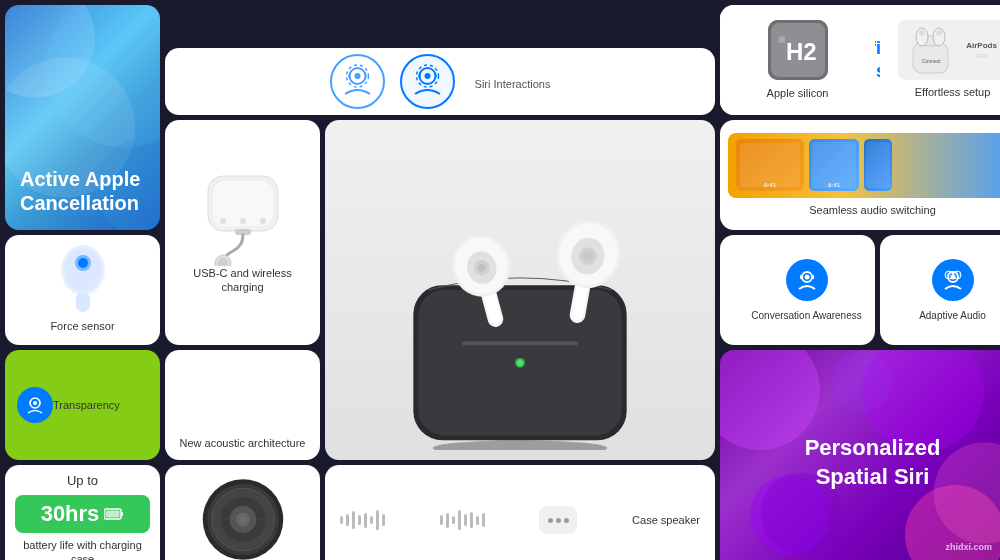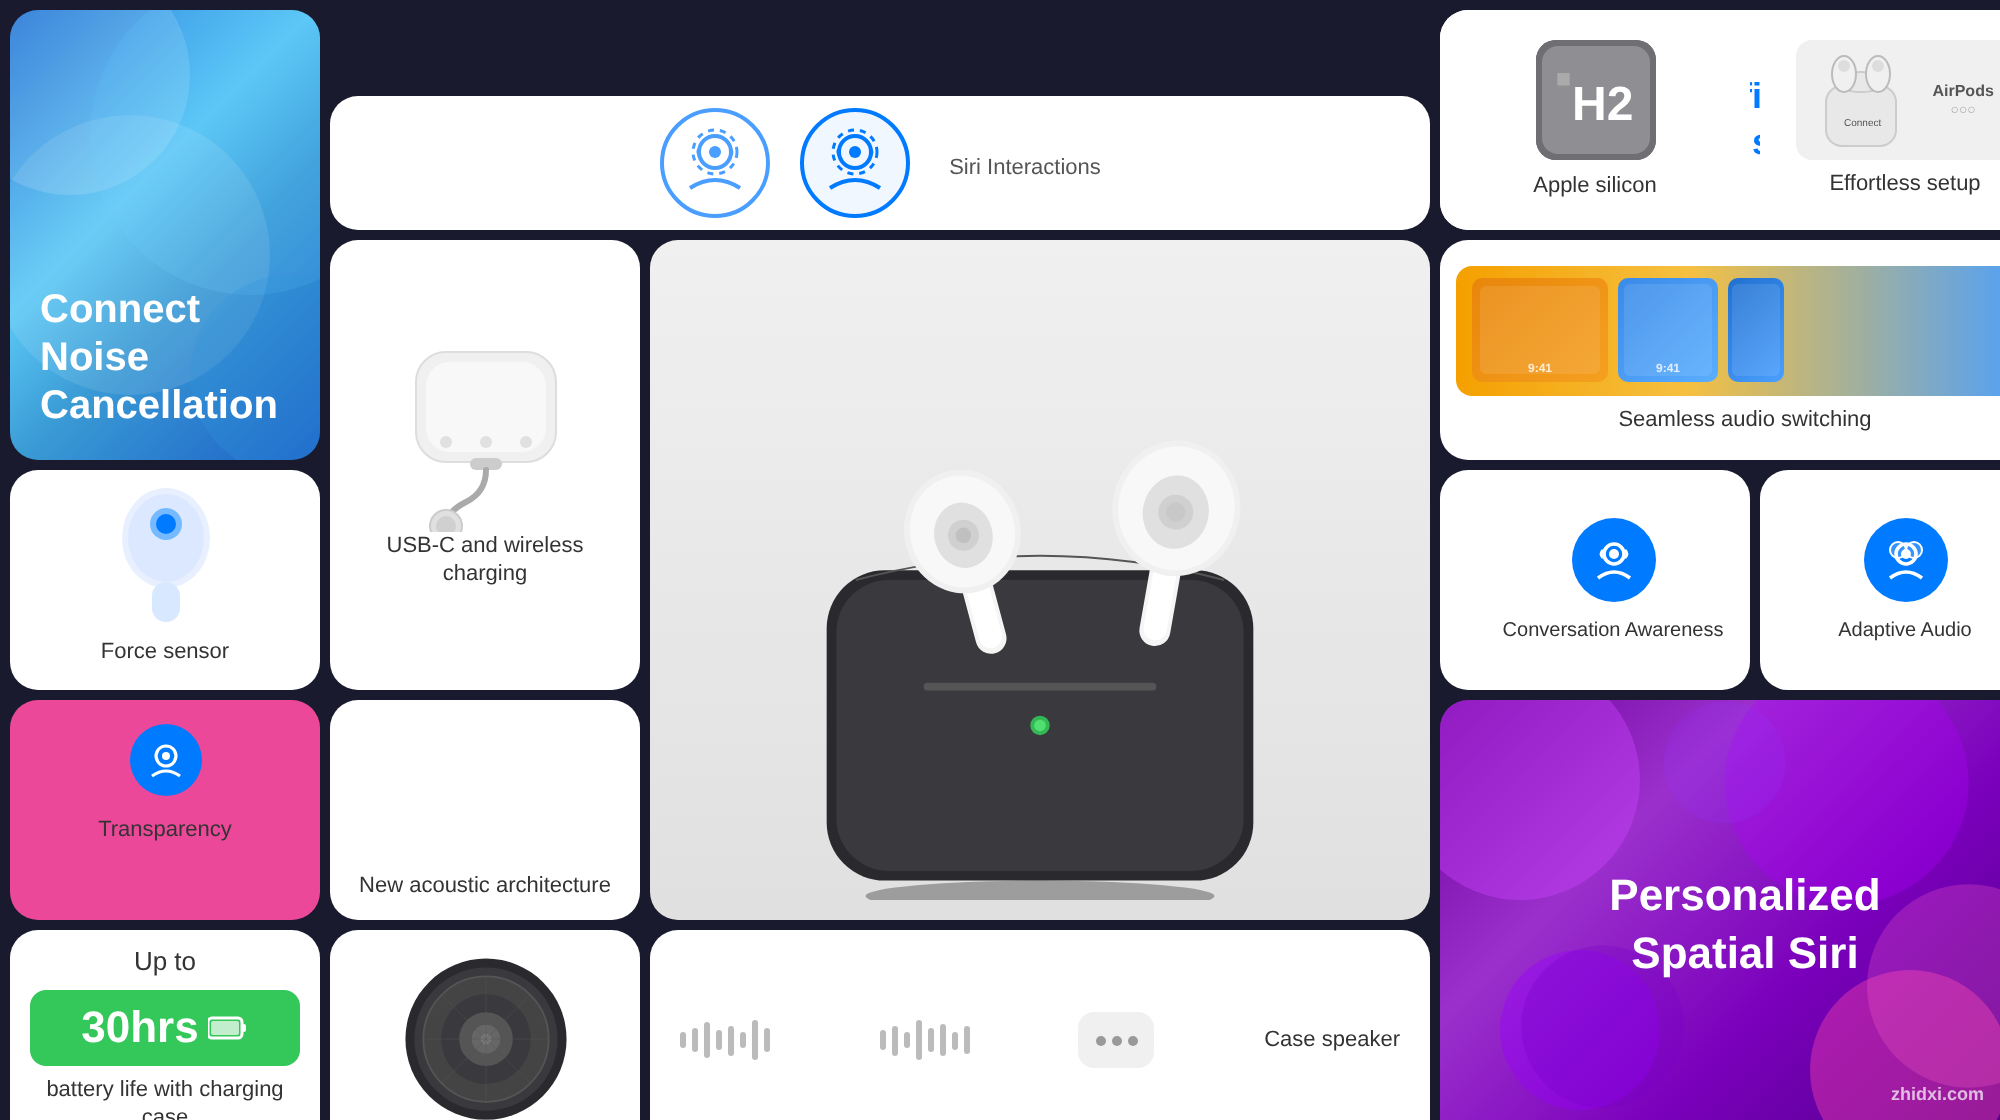--- a/index.html
+++ b/index.html
@@ -124,24 +124,23 @@
     .card-usbc {
       grid-column: 2;
       grid-row: 2 / 4;
       background: white;
     }
 
     
     .card-transparency {
       grid-column: 1;
       grid-row: 4;
-      background: #ec4899;
-      flex-direction: column;
+      background: #84cc16;
+      flex-direction: row;
       justify-content: flex-start;
-      gap: 10px;
       padding: 12px;
     }
 
     
     .card-acoustic {
       grid-column: 2;
       grid-row: 4;
       background: white;
       justify-content: flex-end;
       padding-bottom: 10px;
@@ -355,21 +354,21 @@
 <div class="grid">
 
   <div class="card card-anc">
 
     <svg style="position:absolute;top:0;left:0;width:100%;height:100%;" viewBox="0 0 155 220">
       <circle cx="30" cy="30" r="60" fill="rgba(255,255,255,0.15)"></circle>
       <circle cx="120" cy="60" r="80" fill="rgba(100,200,255,0.2)"></circle>
       <circle cx="60" cy="120" r="70" fill="rgba(255,255,255,0.1)"></circle>
       <circle cx="140" cy="180" r="50" fill="rgba(50,150,220,0.3)"></circle>
     </svg>
-    <span class="anc-text" style="position:relative;z-index:1;">Connect Noise Cancellation</span>
+    <span class="anc-text" style="position:relative;z-index:1;">Active Apple Cancellation</span>
   </div>
 
   <div class="card card-siri">
     <div class="siri-icons">
       <div class="siri-container">
         <div class="siri-icon-circle">
           <svg width="35" height="35" viewBox="0 0 35 35">
             <circle cx="17.5" cy="12" r="8" fill="none" stroke="#4a9eff" stroke-width="2"></circle>
             <circle cx="17.5" cy="12" r="3" fill="#4a9eff"></circle>
             <path d="M5 30 Q17.5 22 30 30" fill="none" stroke="#4a9eff" stroke-width="2"></path>

